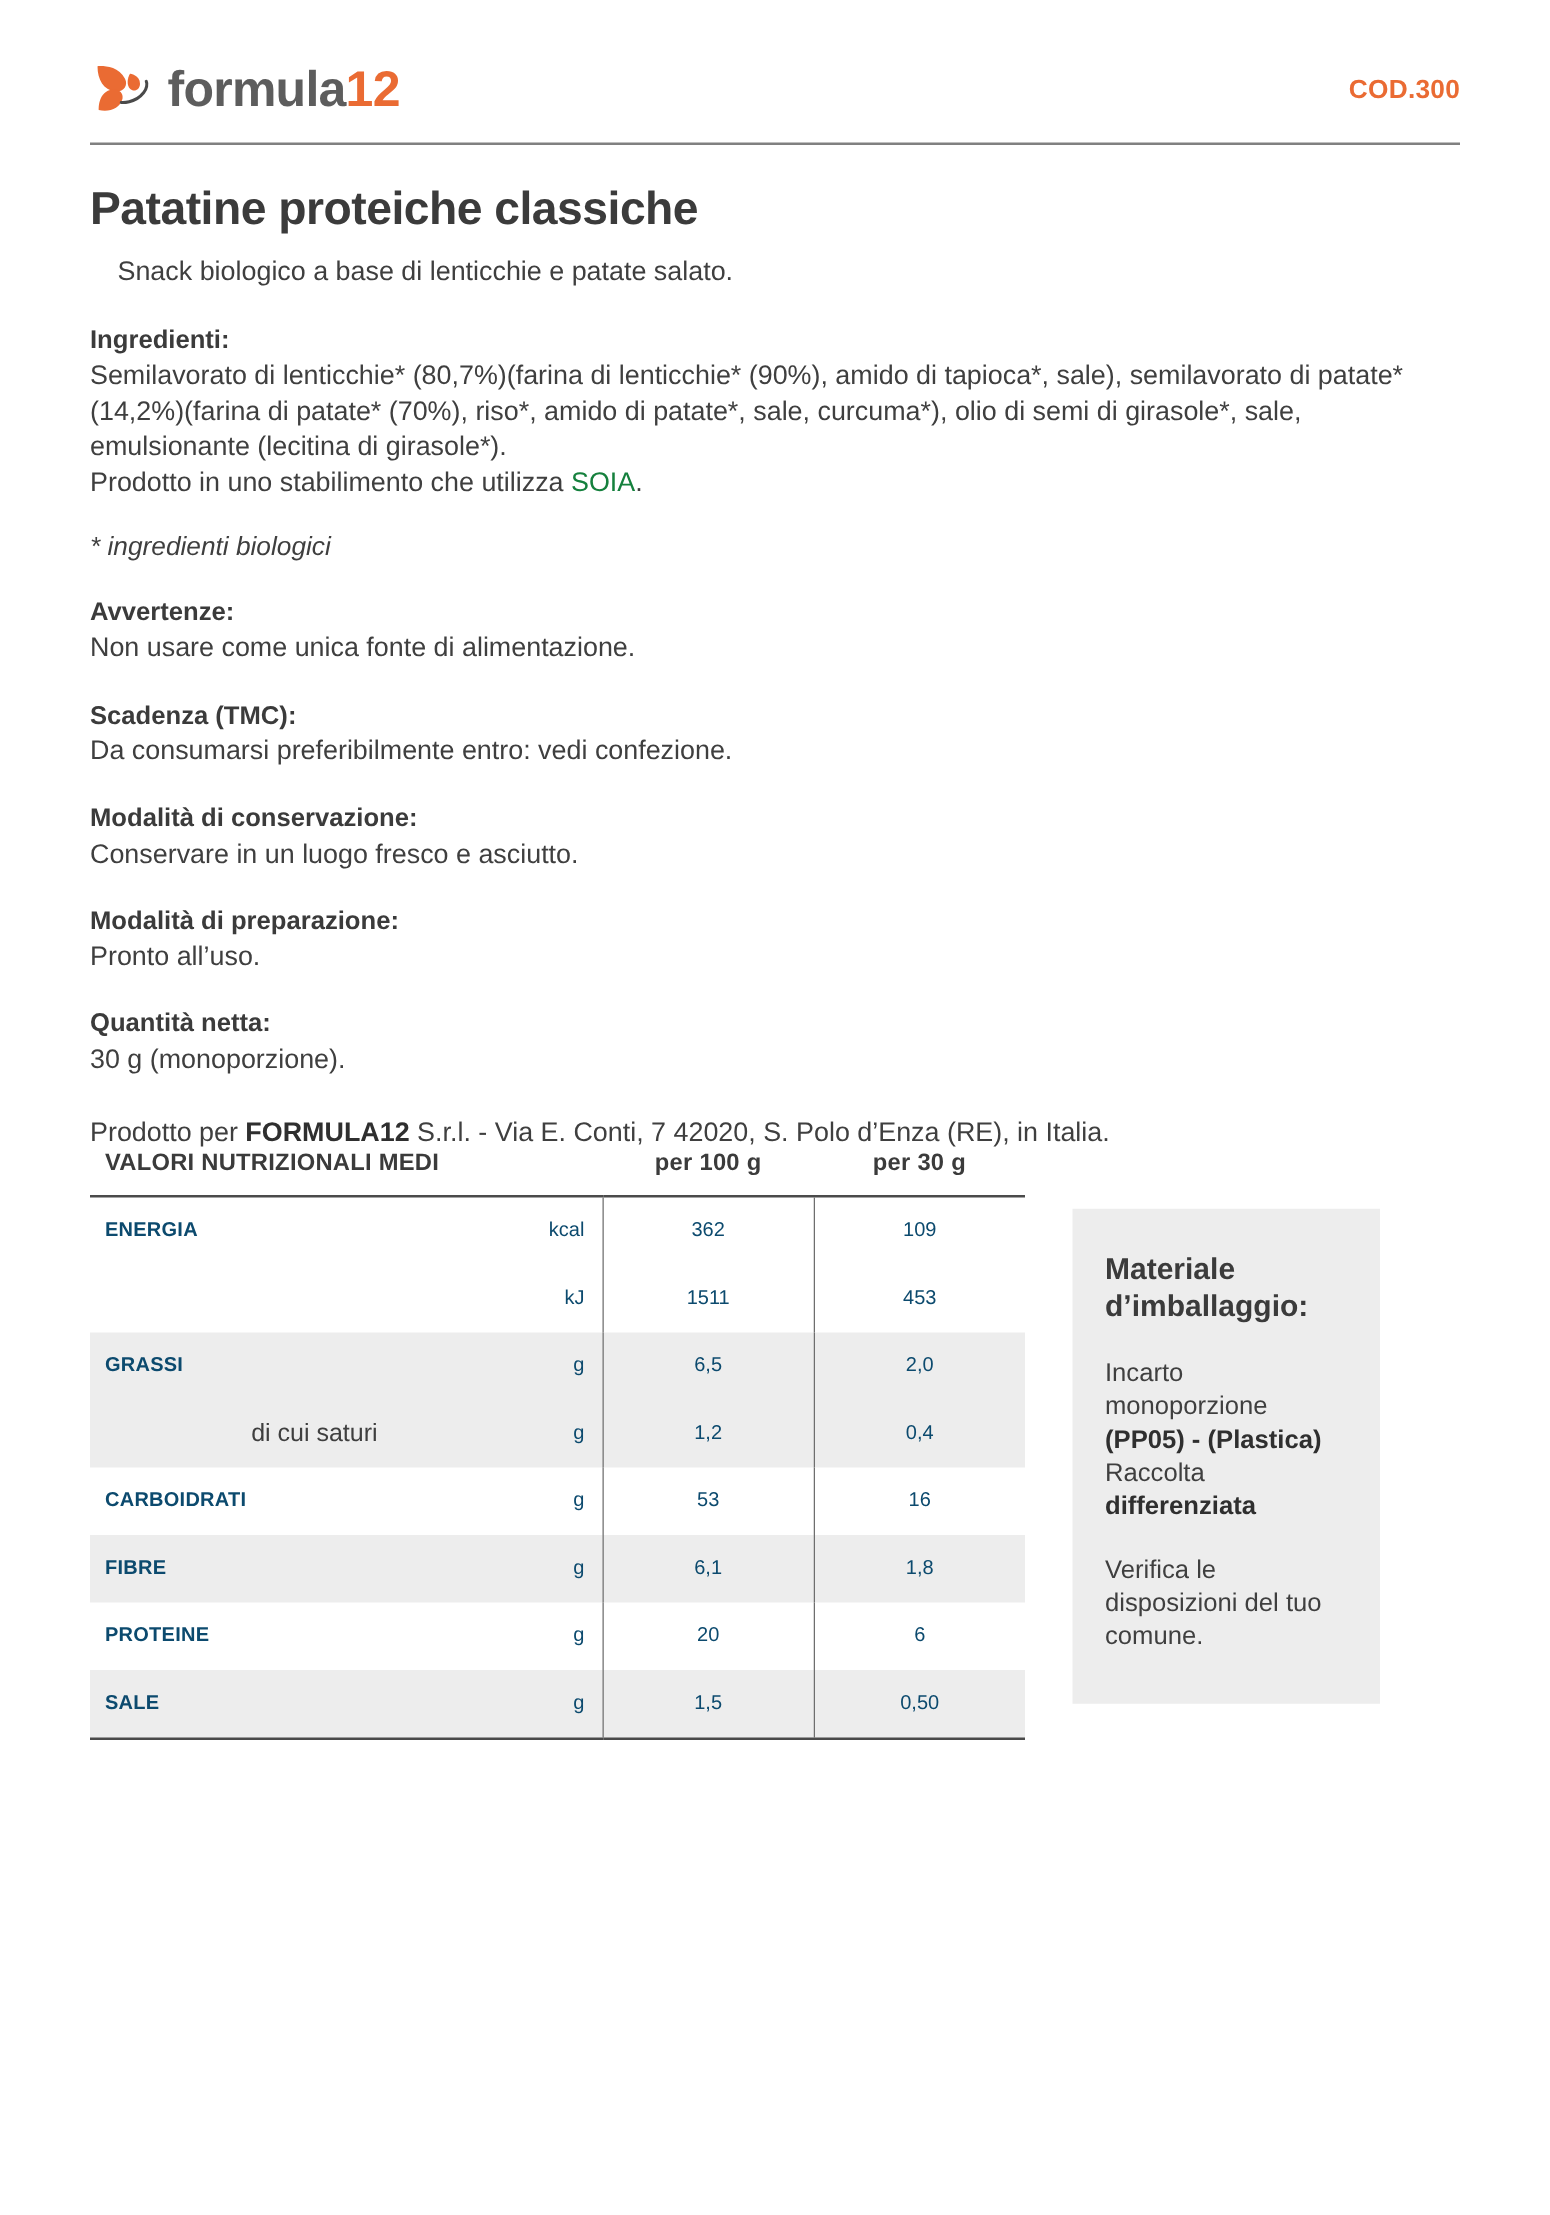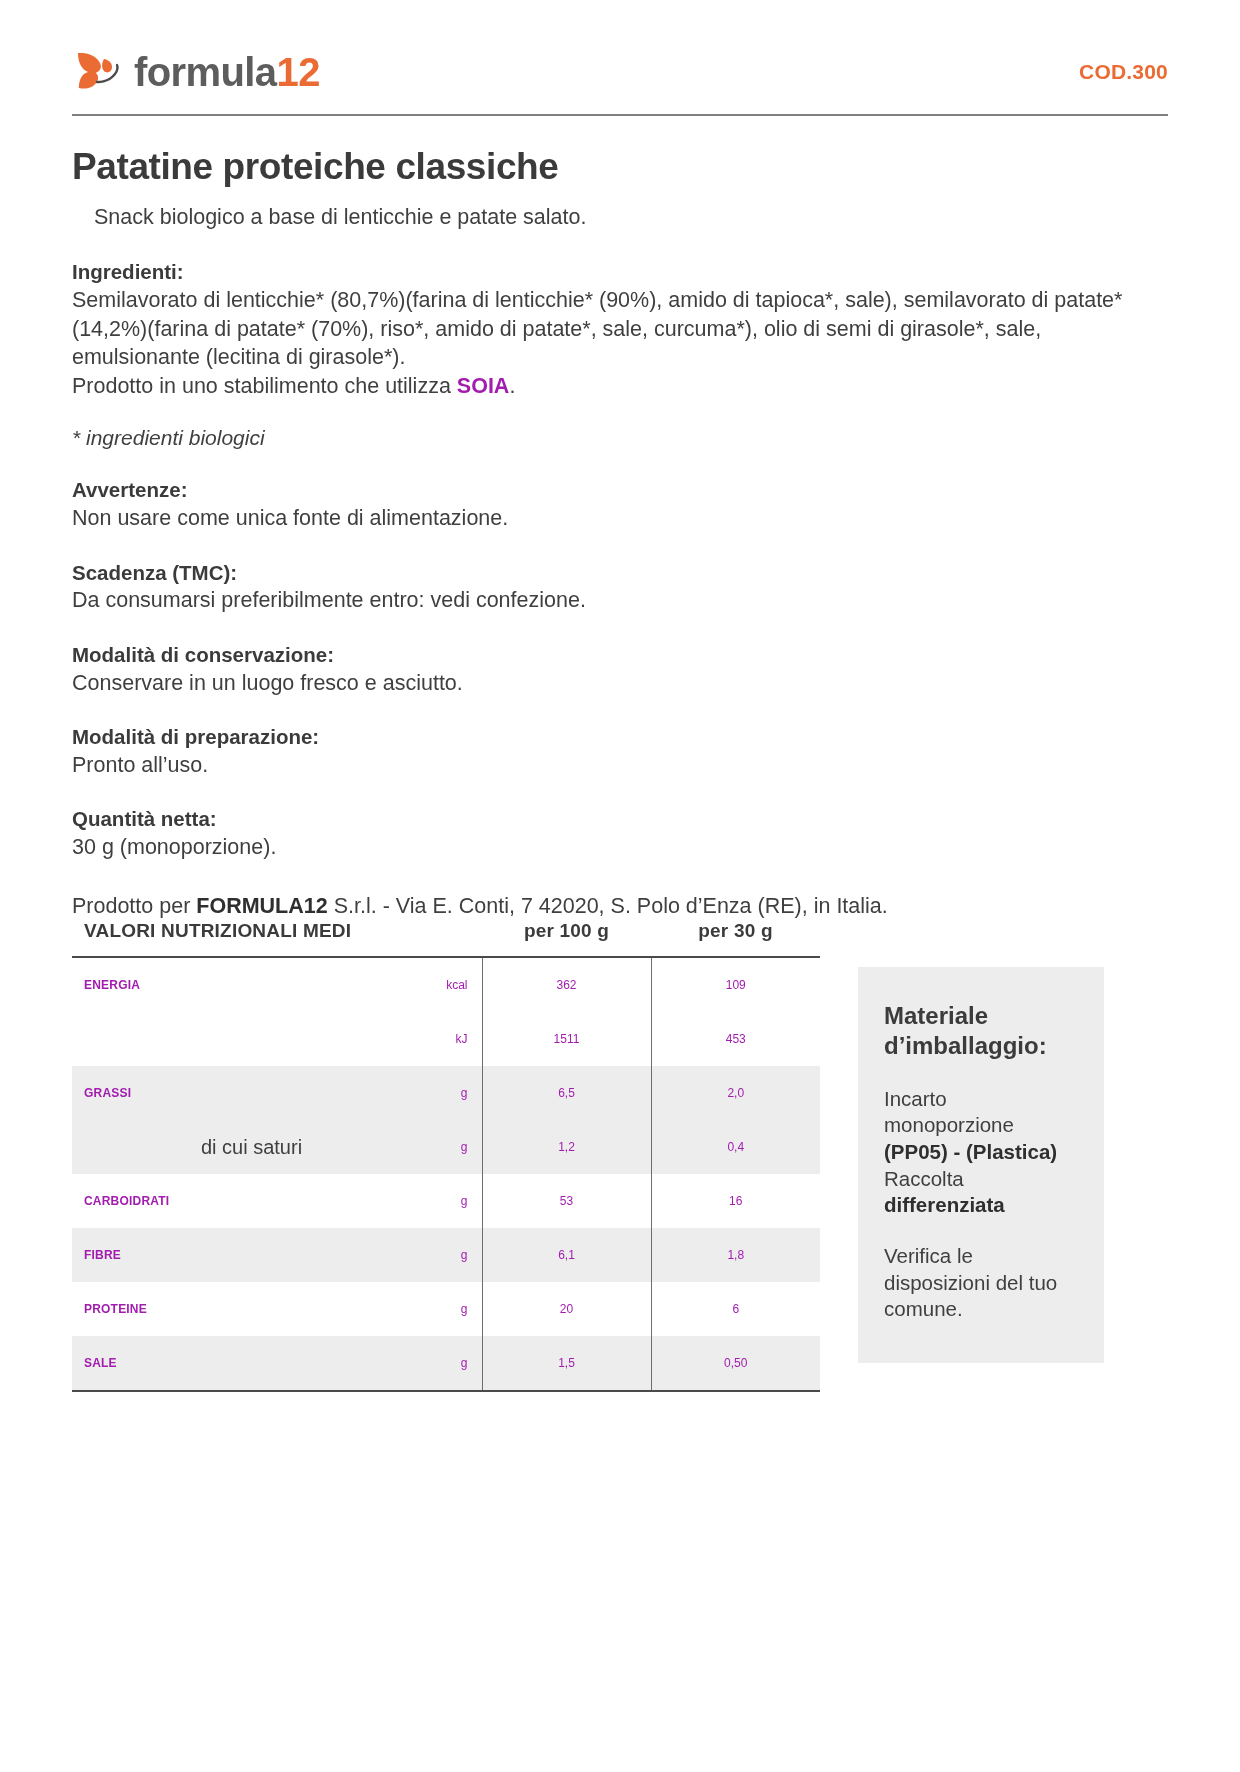--- a/index.html
+++ b/index.html
@@ -98,21 +98,21 @@
   .sec-body {
     font-size: 21.5px;
     color: #3f3f3f;
     line-height: 1.33;
   }
   .ingredients {
     font-size: 21.5px;
     color: #3f3f3f;
     line-height: 1.33;
   }
-  .ingredients b { font-weight: 700; color: #a21caf; }
+  .ingredients b { font-weight: 400; color: #15803d; }
   .bio-note {
     font-size: 21px;
     font-style: italic;
     color: #3f3f3f;
     margin-top: 26px;
   }
   .producer {
     font-size: 21.5px;
     color: #3f3f3f;
     margin-top: 30px;
@@ -151,22 +151,22 @@
   }
   table.nutri thead th.left {
     text-align: left;
     padding-left: 12px;
   }
   table.nutri thead tr th {
     border-bottom: 2.5px solid #4a4a4a;
   }
 
   table.nutri tbody td {
-    font-size: 12px;
-    color: #a21caf;
+    font-size: 16px;
+    color: #0c4a6e;
     height: 52px;
     vertical-align: middle;
   }
   td.name {
     font-weight: 700;
     color: #3b3b3b;
     font-size: 19px;
     padding-left: 12px;
     letter-spacing: 0.2px;
   }

